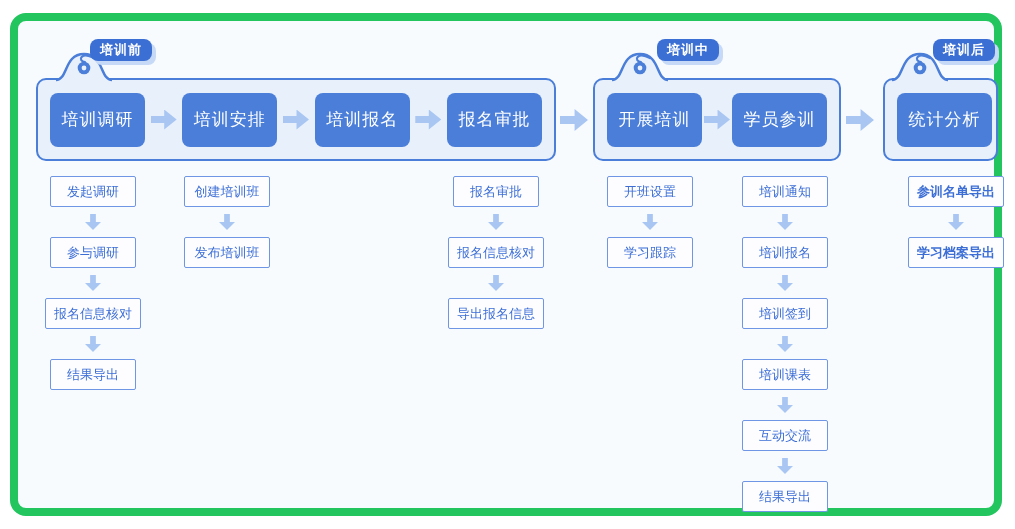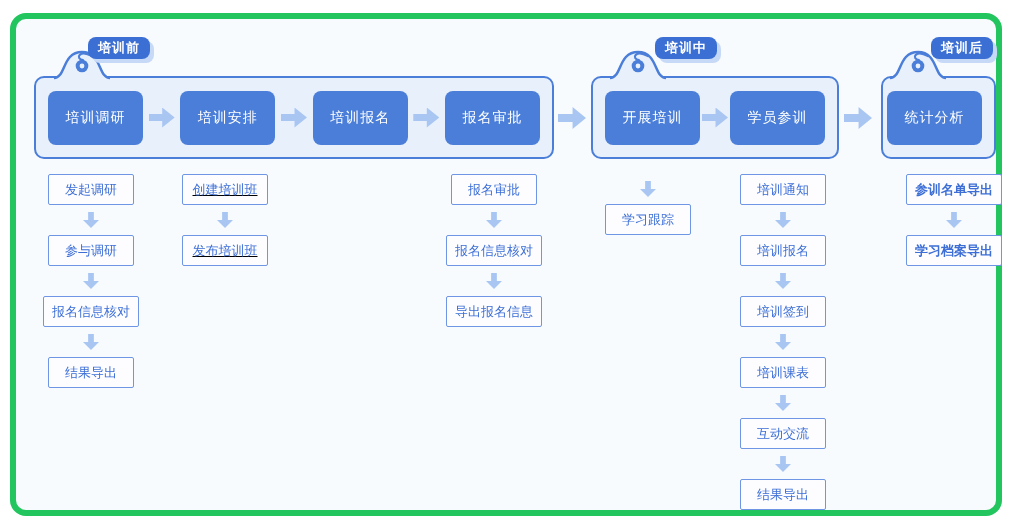--- a/index.html
+++ b/index.html
@@ -2,31 +2,31 @@
 <html><head>
 <meta charset="utf-8">
 <style>
   html,body{margin:0;padding:0;}
   body{
     width:1015px;height:529px;background:#ffffff;overflow:hidden;position:relative;
     font-family:"Liberation Sans","DejaVu Sans",sans-serif;
   }
   .frame{
     position:absolute;left:10px;top:13px;width:992px;height:503px;box-sizing:border-box;
-    background:#f8fbfe;border:6px solid #22c55e;border-radius:16px;padding-left:38px;
+    background:#f8fbfe;border:8px solid #22c55e;border-radius:16px;padding-left:38px;
   }
   .group{
     position:absolute;top:57px;height:83px;box-sizing:border-box;
     background:#e8f0fc;border:2.5px solid #4a7ed8;border-radius:10px;
     display:flex;align-items:center;justify-content:space-between;padding:0 12px;
   }
-  .group.single{justify-content:flex-end;}
+  .group.single{justify-content:flex-start;}
   .main-step{
     width:95px;height:54px;background:#4a7ed8;border-radius:8px;color:#ffffff;
-    font-size:14px;letter-spacing:1px;display:flex;align-items:center;justify-content:center;
+    font-size:17px;letter-spacing:1px;display:flex;align-items:center;justify-content:center;
     flex:0 0 auto;
   }
   .arrow-right{
     width:26px;height:20px;background:#a9c6f3;flex:0 0 auto;
     clip-path:polygon(0 32%,52% 32%,52% 0,100% 50%,52% 100%,52% 68%,0 68%);
   }
   .arrow-right.big{position:absolute;top:88px;width:28px;height:22px;}
   .badge{
     position:absolute;top:-41px;height:22px;line-height:22px;padding:0 10px;
     background:#3b6fd3;color:#ffffff;font-size:13px;font-weight:bold;letter-spacing:1px;
@@ -97,33 +97,34 @@
     <div class="arrow-right big" style="left: 828px;"></div>
     <div class="col" style="left: 0px;">
       <div class="sub-step">发起调研</div>
       <div class="arrow-down"></div>
       <div class="sub-step">参与调研</div>
       <div class="arrow-down"></div>
       <div class="sub-step">报名信息核对</div>
       <div class="arrow-down"></div>
       <div class="sub-step">结果导出</div>
     </div>
-    <div class="col" style="left: 134px; text-decoration: underline;">
+    <div class="col" style="left: 134px;">
       <div class="sub-step">创建培训班</div>
       <div class="arrow-down"></div>
       <div class="sub-step">发布培训班</div>
     </div>
     <div class="col" style="left: 403px;">
       <div class="sub-step">报名审批</div>
       <div class="arrow-down"></div>
       <div class="sub-step">报名信息核对</div>
       <div class="arrow-down"></div>
       <div class="sub-step">导出报名信息</div>
     </div>
     <div class="col" style="left: 557px;">
+      <div class="sub-step">开班设置</div>
       <div class="arrow-down"></div>
       <div class="sub-step">学习跟踪</div>
     </div>
     <div class="col" style="left: 692px;">
       <div class="sub-step">培训通知</div>
       <div class="arrow-down"></div>
       <div class="sub-step">培训报名</div>
       <div class="arrow-down"></div>
       <div class="sub-step">培训签到</div>
       <div class="arrow-down"></div>

